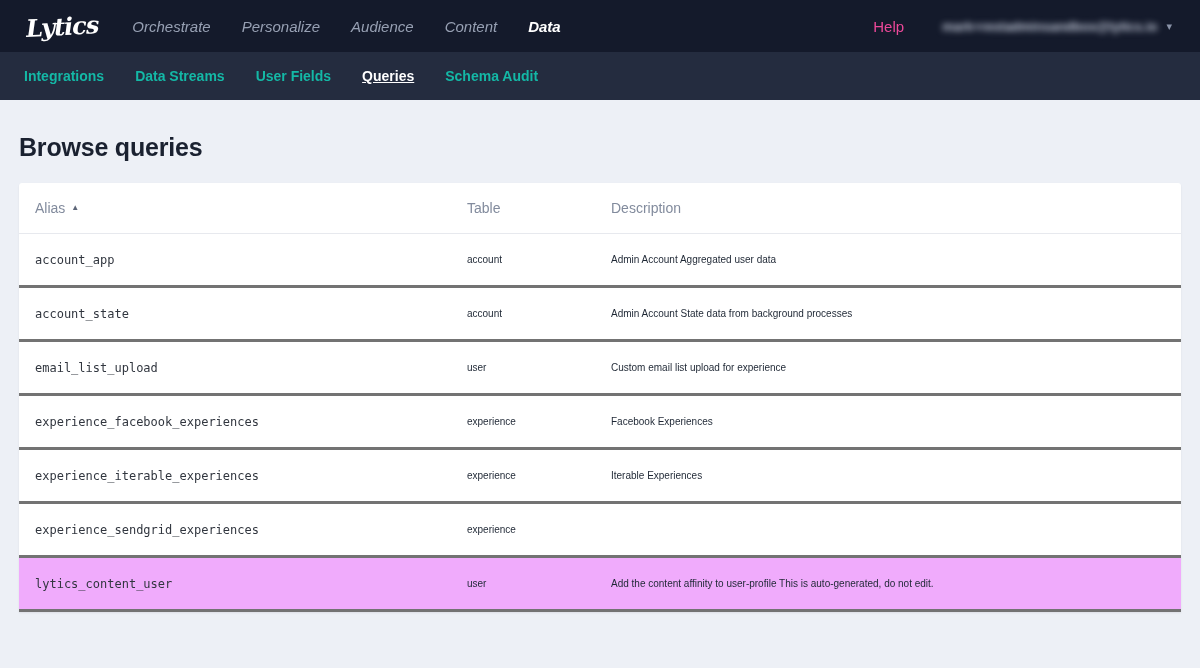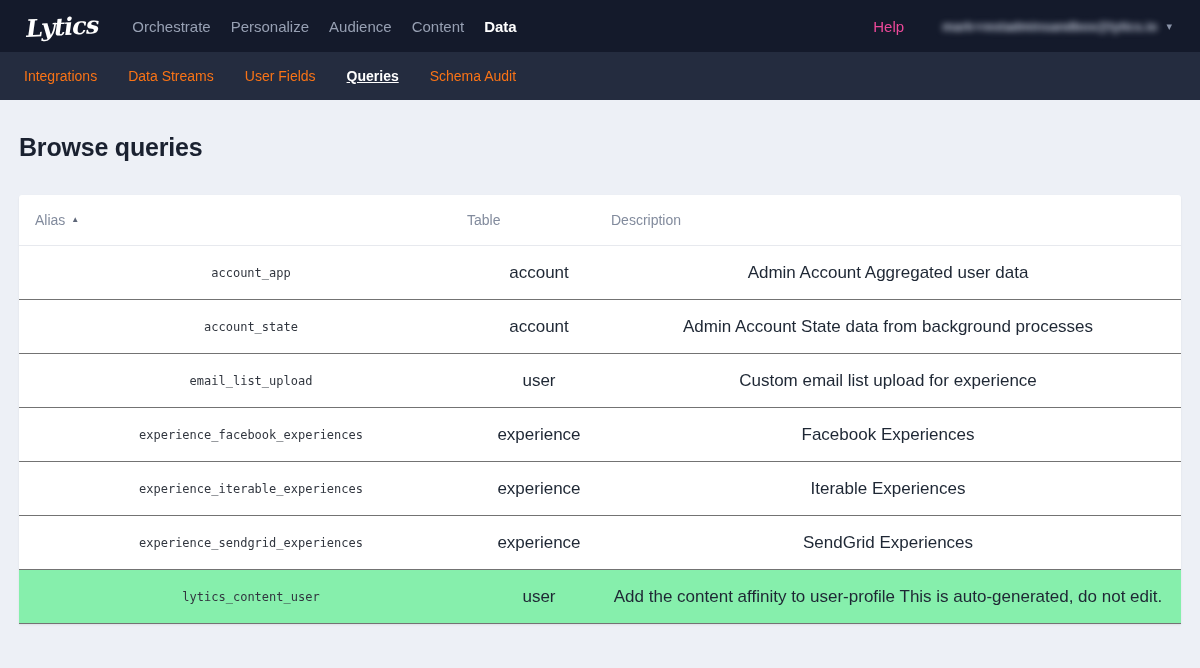--- a/index.html
+++ b/index.html
@@ -22,21 +22,21 @@
     font-family: "DejaVu Serif", serif;
     font-style: italic;
     font-weight: 700;
     font-size: 24px;
     color: #ffffff;
     letter-spacing: -1px;
     margin-right: 34px;
     transform: rotate(-3deg);
     cursor: pointer;
   }
-  .topnav-items { display: flex; align-items: center; gap: 20px; }
+  .topnav-items { display: flex; align-items: center; gap: 31px; font-style: italic; }
   .topnav-item {
     font-size: 15px;
     font-weight: 500;
     color: #97a0b3;
     cursor: pointer;
     white-space: nowrap;
   }
   .topnav-item.active { color: #ffffff; font-weight: 700; }
   .topnav-right { margin-left: auto; display: flex; align-items: center; gap: 38px; }
   .help-link { font-size: 15px; font-weight: 500; color: #ec4899; cursor: pointer; }
@@ -52,35 +52,35 @@
 
   
   .subnav {
     height: 48px;
     background: #242c3f;
     display: flex;
     align-items: center;
     gap: 31px;
     padding: 0 24px;
   }
-  .subnav-item { font-size: 14px; color: #f97316; cursor: pointer; white-space: nowrap; }
+  .subnav-item { font-size: 14px; color: #14b8a6; cursor: pointer; white-space: nowrap; font-weight: bold; }
   .subnav-item.active { color: #ffffff; font-weight: 700; text-decoration: underline; }
 
   
   .main { padding: 0 19px; }
   .page-title {
     margin-top: 33px;
     font-size: 25px;
     font-weight: 700;
     color: #1a2130;
     letter-spacing: -0.2px;
   }
 
   .card {
-    margin-top: 33px;
+    margin-top: 21px;
     background: #ffffff;
     border-radius: 3px 3px 0 0;
     box-shadow: 0 1px 2px rgba(20,26,43,0.08);
     overflow: hidden;
   }
   .thead {
     display: grid;
     grid-template-columns: 432px 144px 1fr;
     padding: 0 16px;
     height: 51px;
@@ -88,32 +88,31 @@
     border-bottom: 1px solid #e7e9ee;
   }
   .th { font-size: 14px; color: #828b9d; display: flex; align-items: center; gap: 6px; cursor: pointer; }
   .sort-icon { font-size: 8px; color: #5d6678; line-height: 1; }
   .trow {
     display: grid;
     grid-template-columns: 432px 144px 1fr;
     padding: 0 16px;
     height: 54px;
     align-items: center;
-    border-bottom: 1px solid #737373;
+    border-bottom: 3px solid #737373;
     cursor: pointer;
     background: #ffffff;
-    text-align: center;
-  }
-  .trow.highlight { background: #86efac; }
+  }
+  .trow.highlight { background: #f0abfc; }
   .td.alias {
     font-family: "DejaVu Sans Mono", monospace;
     font-size: 12px;
     color: #31363f;
   }
-  .td.table, .td.desc { font-size: 17px; color: #1e2734; }
+  .td.table, .td.desc { font-size: 10px; color: #1e2734; }
 </style>
 </head>
 <body>
 
 <header class="topnav">
   <div class="logo">Lytics</div>
   <nav class="topnav-items">
 
       <span class="topnav-item">Orchestrate</span>
 
@@ -191,21 +190,20 @@
 
         <div class="trow">
           <div class="td alias">experience_iterable_experiences</div>
           <div class="td table">experience</div>
           <div class="td desc">Iterable Experiences</div>
         </div>
 
         <div class="trow">
           <div class="td alias">experience_sendgrid_experiences</div>
           <div class="td table">experience</div>
-          <div class="td desc">SendGrid Experiences</div>
         </div>
 
 
         <div class="trow highlight">
           <div class="td alias">lytics_content_user</div>
           <div class="td table">user</div>
           <div class="td desc">Add the content affinity to user-profile This is auto-generated, do not edit.</div>
         </div>
       </div>
   </section>

